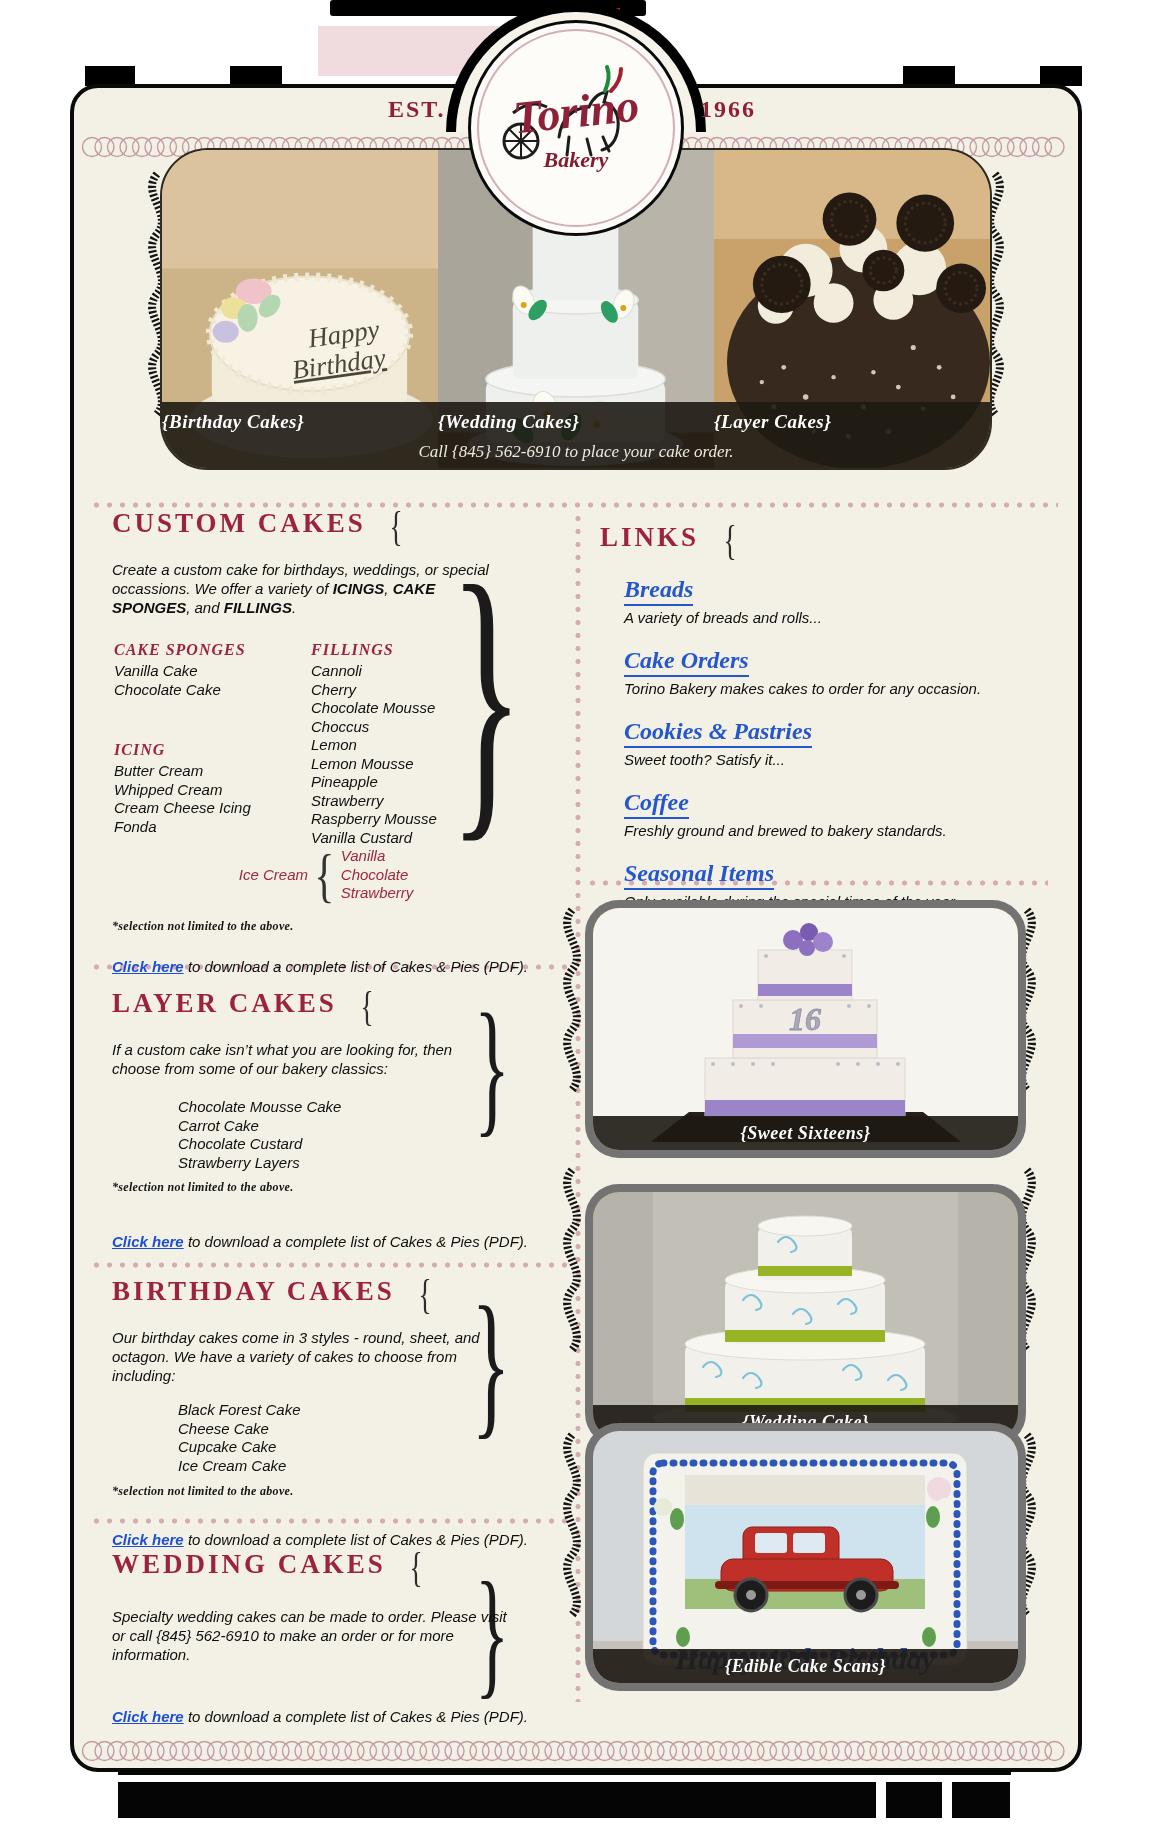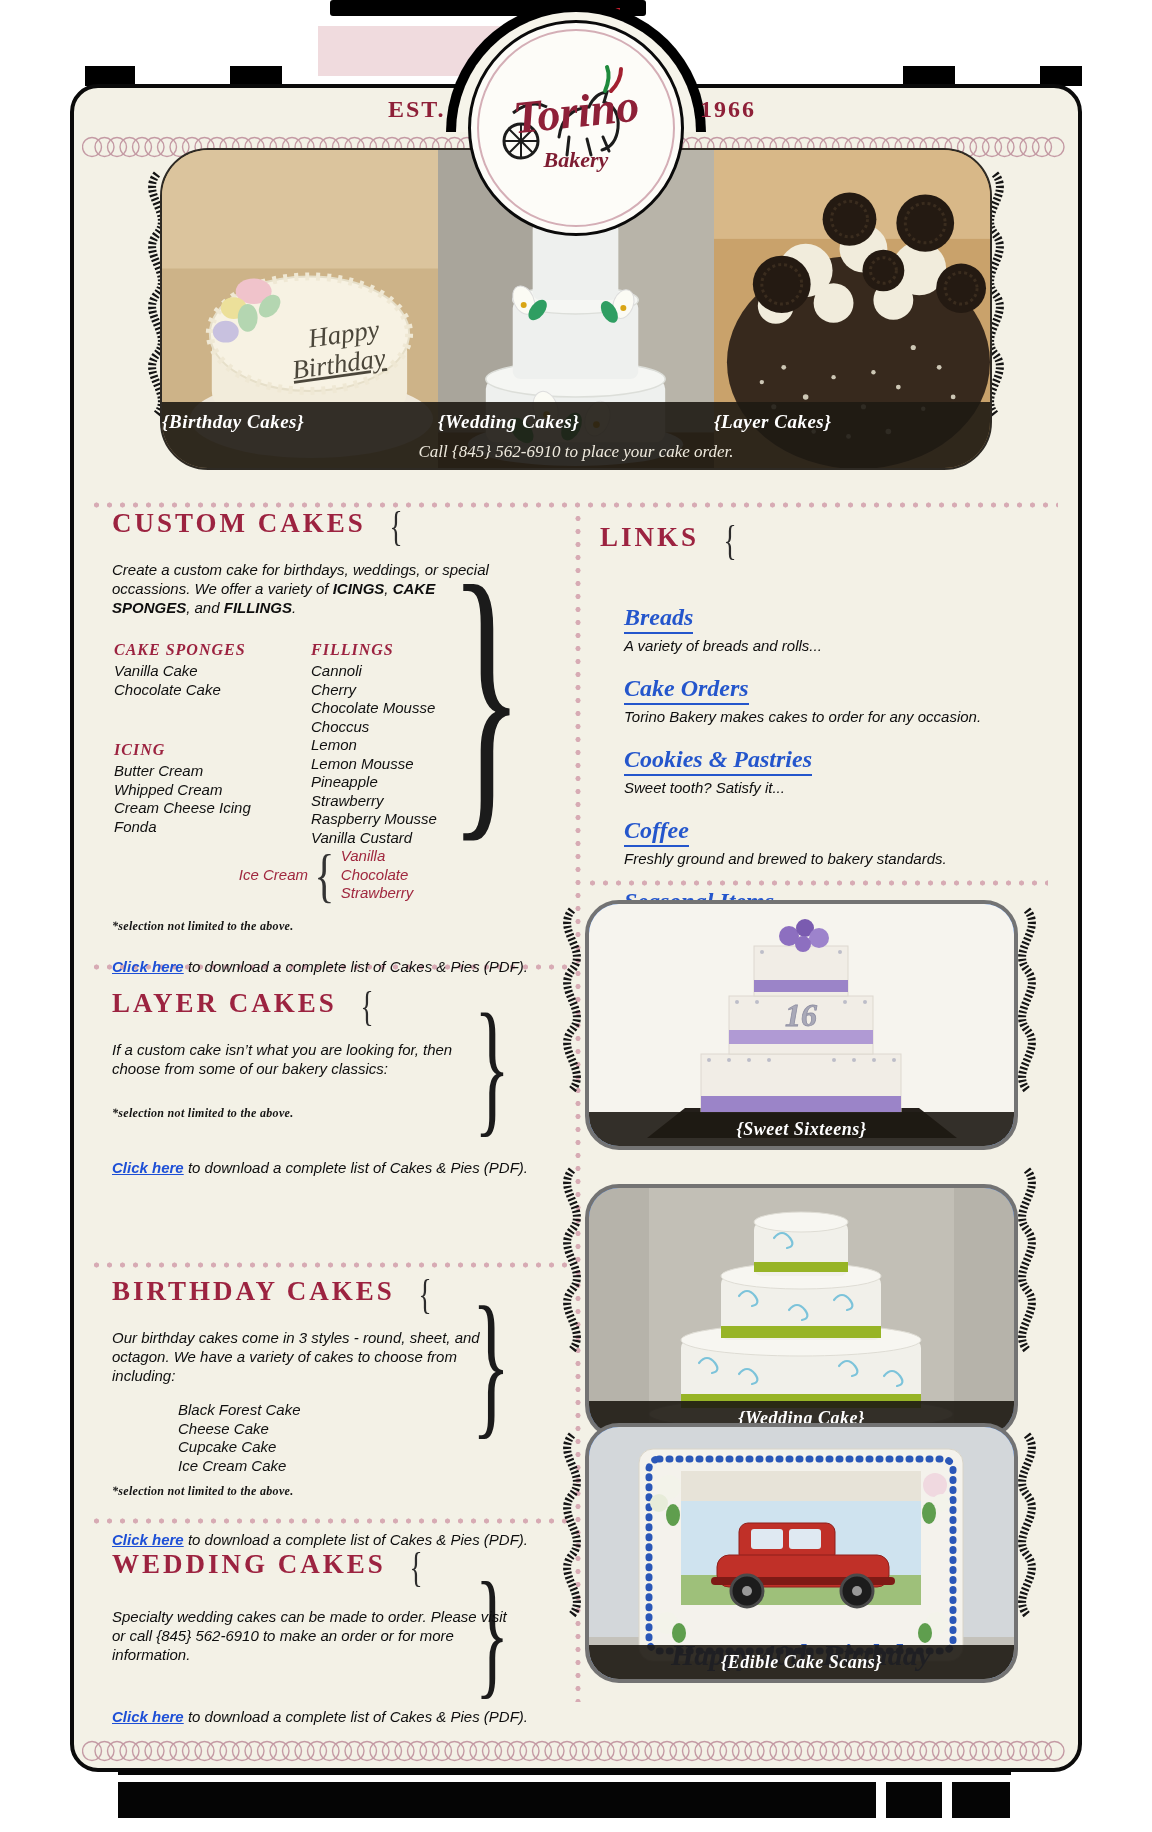--- a/index.html
+++ b/index.html
@@ -95,28 +95,28 @@
   .sec-brace{position:absolute;font-family:"Liberation Serif",serif;font-weight:400;color:#1b1b1b;
              transform:scaleX(.5);transform-origin:center;line-height:1;}
   #brace-custom{left:338px;top:452px;font-size:310px;}
   #brace-layer{left:382px;top:903px;font-size:150px;}
   #brace-birthday{left:378px;top:1194px;font-size:162px;}
   #brace-wedding{left:384px;top:1473px;font-size:142px;}
 
   
   .links-block{position:absolute;left:526px;top:430px;width:452px;}
   .link-entry{margin-left:24px;margin-bottom:21px;}
-  .links-list{margin-top:38px;}
+  .links-list{margin-top:10px;}
   .link-label{display:inline-block;font:bold italic 24px "Liberation Serif",serif;color:#2456cc;
               border-bottom:2px solid #2456cc;padding-bottom:1px;cursor:pointer;}
   .link-desc{margin-top:3px;font:italic 15px "Liberation Sans",sans-serif;color:#0e0e0e;}
 
   
-  .gframe{position:absolute;left:511px;width:425px;border:4px solid #737373;border-radius:34px;
-          overflow:hidden;background:#3b82f6;}
+  .gframe{position:absolute;left:511px;width:425px;border:8px solid #737373;border-radius:34px;
+          overflow:hidden;background:#a16207;}
   #g1{top:812px;height:242px;} #g2{top:1096px;height:247px;} #g3{top:1335px;height:252px;}
   .gframe svg{display:block;width:100%;height:100%;}
   .gcaption{position:absolute;left:0;right:0;bottom:0;height:34px;background:rgba(30,25,19,0.9);
             text-align:center;font:bold italic 18px/34px "Liberation Serif",serif;color:#fff;letter-spacing:.5px;}
 </style>
 </head>
 <body>
 
 <div class="page">
 
@@ -395,20 +395,26 @@
       </div>
     </div>
 
     <div class="sec" id="sec-layer">
       <div>
         <span class="sec-title">LAYER CAKES</span>
         <span class="title-brace">{</span>
       </div>
       <div class="intro" style="width:352px;">If a custom cake isn’t what you are looking for, then choose from some of our bakery classics:</div>
       <div class="two-col">
+        <ul class="plain">
+          <li>Chocolate Mousse Cake</li>
+          <li>Carrot Cake</li>
+          <li>Chocolate Custard</li>
+          <li>Strawberry Layers</li>
+        </ul>
       </div>
       <div class="fine">*selection not limited to the above.</div>
       <div class="click">
         <a>Click here</a><span> to download a complete list of Cakes &amp; Pies (PDF).</span>
       </div>
     </div>
 
     <div class="sec" id="sec-birthday">
       <div>
         <span class="sec-title">BIRTHDAY CAKES</span>

